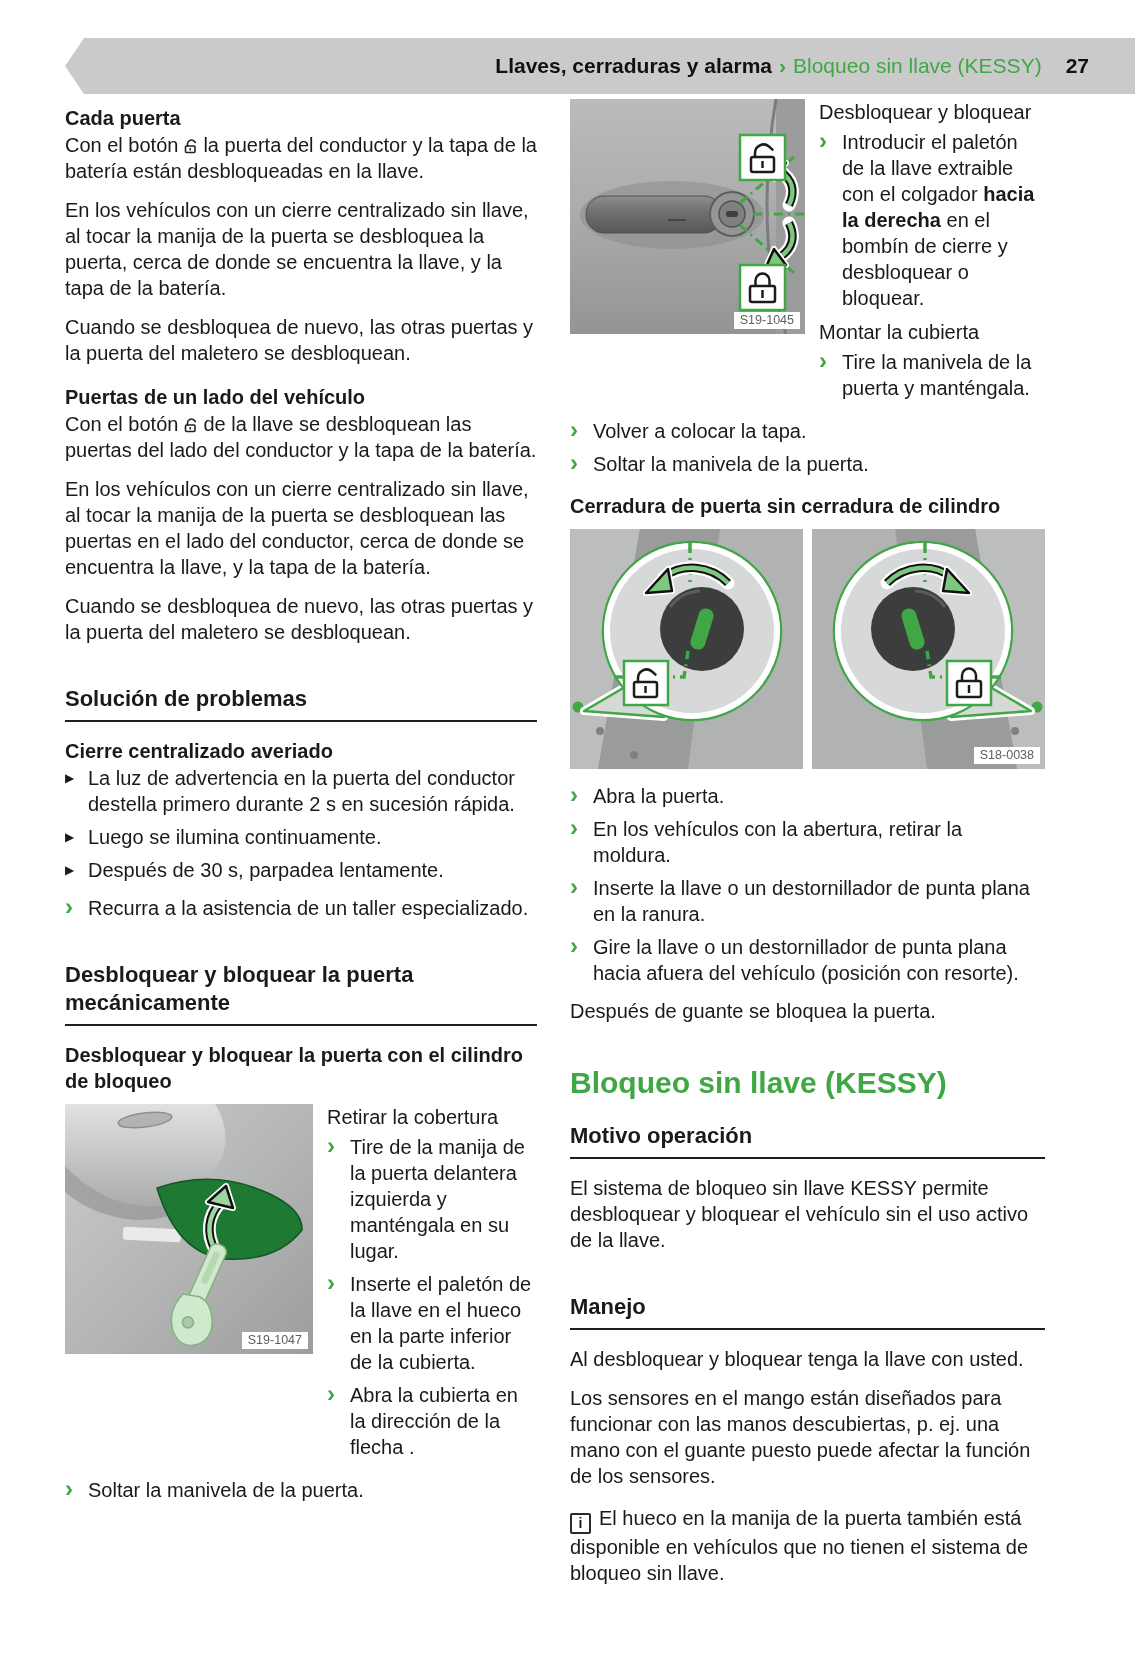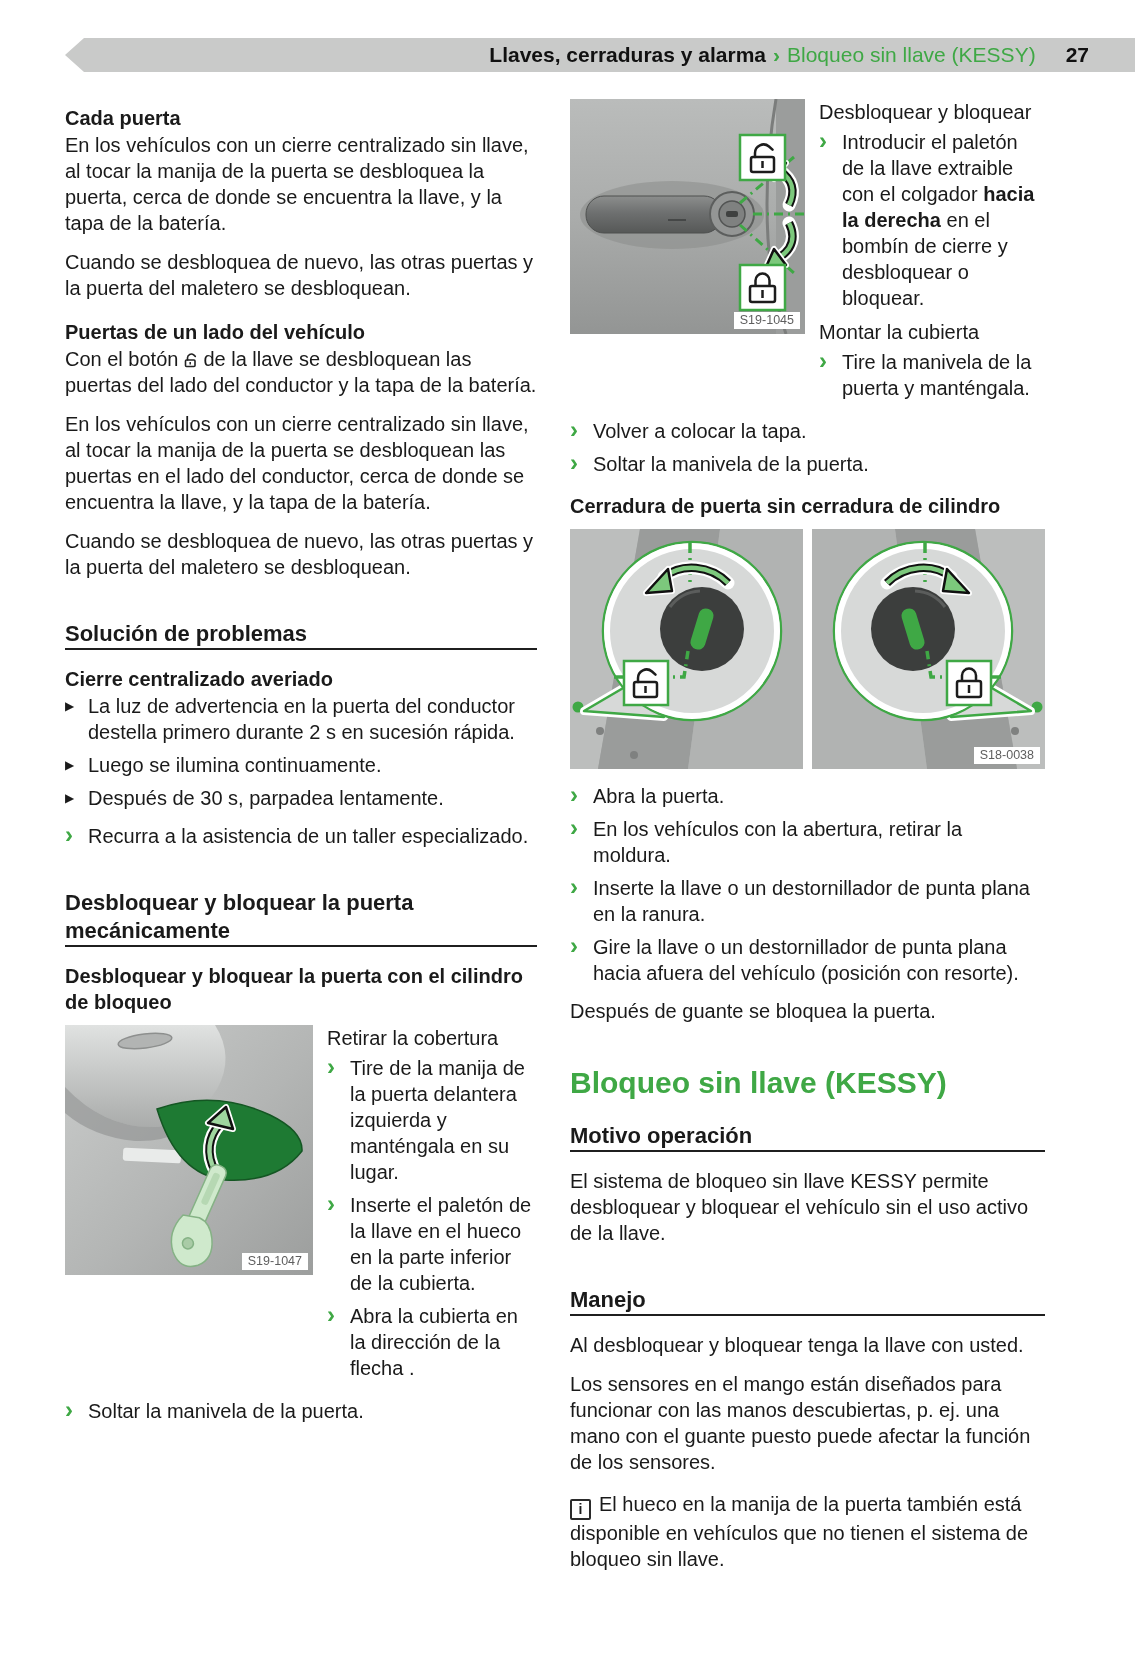--- a/index.html
+++ b/index.html
@@ -2,43 +2,43 @@
 <html lang="es"><head>
 <meta charset="utf-8">
 <style>
   * { margin:0; padding:0; box-sizing:border-box; }
   html,body { background:#e9e9e9; }
   body { font-family:"Liberation Sans","DejaVu Sans",sans-serif; color:#1a1a1a; }
   .page { width:1142px; height:1654px; background:#ffffff; position:relative; margin:0 auto; overflow:hidden; }
 
   
   .header-band {
-    position:absolute; top:38px; left:65px; width:1070px; height:34px;
+    position:absolute; top:38px; left:65px; width:1070px; height:56px;
     background:#c9cac9;
     clip-path:polygon(19px 0, 100% 0, 100% 100%, 19px 100%, 0 50%);
     display:flex; align-items:center; justify-content:flex-end;
     padding-right:46px; font-size:21px;
   }
   .header-band .chapter { font-weight:bold; color:#111; }
   .header-band .sep { color:#3fa845; margin:0 7px; font-weight:bold; }
   .header-band .section { color:#3fa845; }
-  .header-band .pageno { font-weight:bold; color:#111; margin-left:30px; }
+  .header-band .pageno { font-weight:bold; color:#111; margin-left:24px; }
 
   
   .columns { position:absolute; top:93px; left:65px; width:980px; display:flex; gap:33px; }
   .col { font-size:20px; line-height:26px; }
   .col.left { width:472px; }
   .col.right { width:475px; }
 
   p { margin:0 0 13px 0; }
   h3.sub { font-size:20px; font-weight:bold; margin:18px 0 1px 0; }
   h3.sub.first { margin-top:12px; }
   h2.section {
     font-size:22px; font-weight:bold; line-height:28px;
-    border-bottom:2px solid #1f1f1f;
+    padding-bottom:7px; border-bottom:2px solid #1f1f1f;
     margin:40px 0 16px 0;
   }
   h1.chapter-green {
     font-size:30px; line-height:34px; font-weight:bold; color:#3fa845;
     margin:42px 0 22px 0;
   }
 
   ul.steps, ul.tri { list-style:none; }
   ul.steps li, ul.tri li { display:flex; gap:9px; margin:0 0 7px 0; }
   ul.steps li .marker {
@@ -76,20 +76,27 @@
     <span class="sep">›</span>
     <span class="section">Bloqueo sin llave (KESSY)</span>
     <span class="pageno">27</span>
   </div>
 
   <div class="columns">
 
     <div class="col left">
 
       <h3 class="sub first">Cada puerta</h3>
+      <p>
+        <span>Con el botón</span><svg class="inline-ico" width="17" height="17" viewBox="0 0 17 17">
+            <rect x="3.5" y="9" width="9.5" height="6.5" rx="1" fill="none" stroke="#222" stroke-width="1.6"></rect>
+            <line x1="8.2" y1="11" x2="8.2" y2="13.6" stroke="#222" stroke-width="1.5"></line>
+            <path d="M5.5,9 v-2.2 a3.8,3.8 0 0 1 6.2,-2.9 l1.6,1.5" fill="none" stroke="#222" stroke-width="1.6" stroke-linecap="round"></path>
+          </svg><span>la puerta del conductor y la tapa de la batería están desbloqueadas en la llave.</span>
+      </p>
       <p>En los vehículos con un cierre centralizado sin llave, al tocar la manija de la puerta se desbloquea la puerta, cerca de donde se encuentra la llave, y la tapa de la batería.</p>
       <p>Cuando se desbloquea de nuevo, las otras puertas y la puerta del maletero se desbloquean.</p>
 
       <h3 class="sub">Puertas de un lado del vehículo</h3>
       <p>
         <span>Con el botón</span><svg class="inline-ico" width="17" height="17" viewBox="0 0 17 17">
             <rect x="3.5" y="9" width="9.5" height="6.5" rx="1" fill="none" stroke="#222" stroke-width="1.6"></rect>
             <line x1="8.2" y1="11" x2="8.2" y2="13.6" stroke="#222" stroke-width="1.5"></line>
             <path d="M5.5,9 v-2.2 a3.8,3.8 0 0 1 6.2,-2.9 l1.6,1.5" fill="none" stroke="#222" stroke-width="1.6" stroke-linecap="round"></path>
           </svg><span>de la llave se desbloquean las puertas del lado del conductor y la tapa de la batería.</span>

